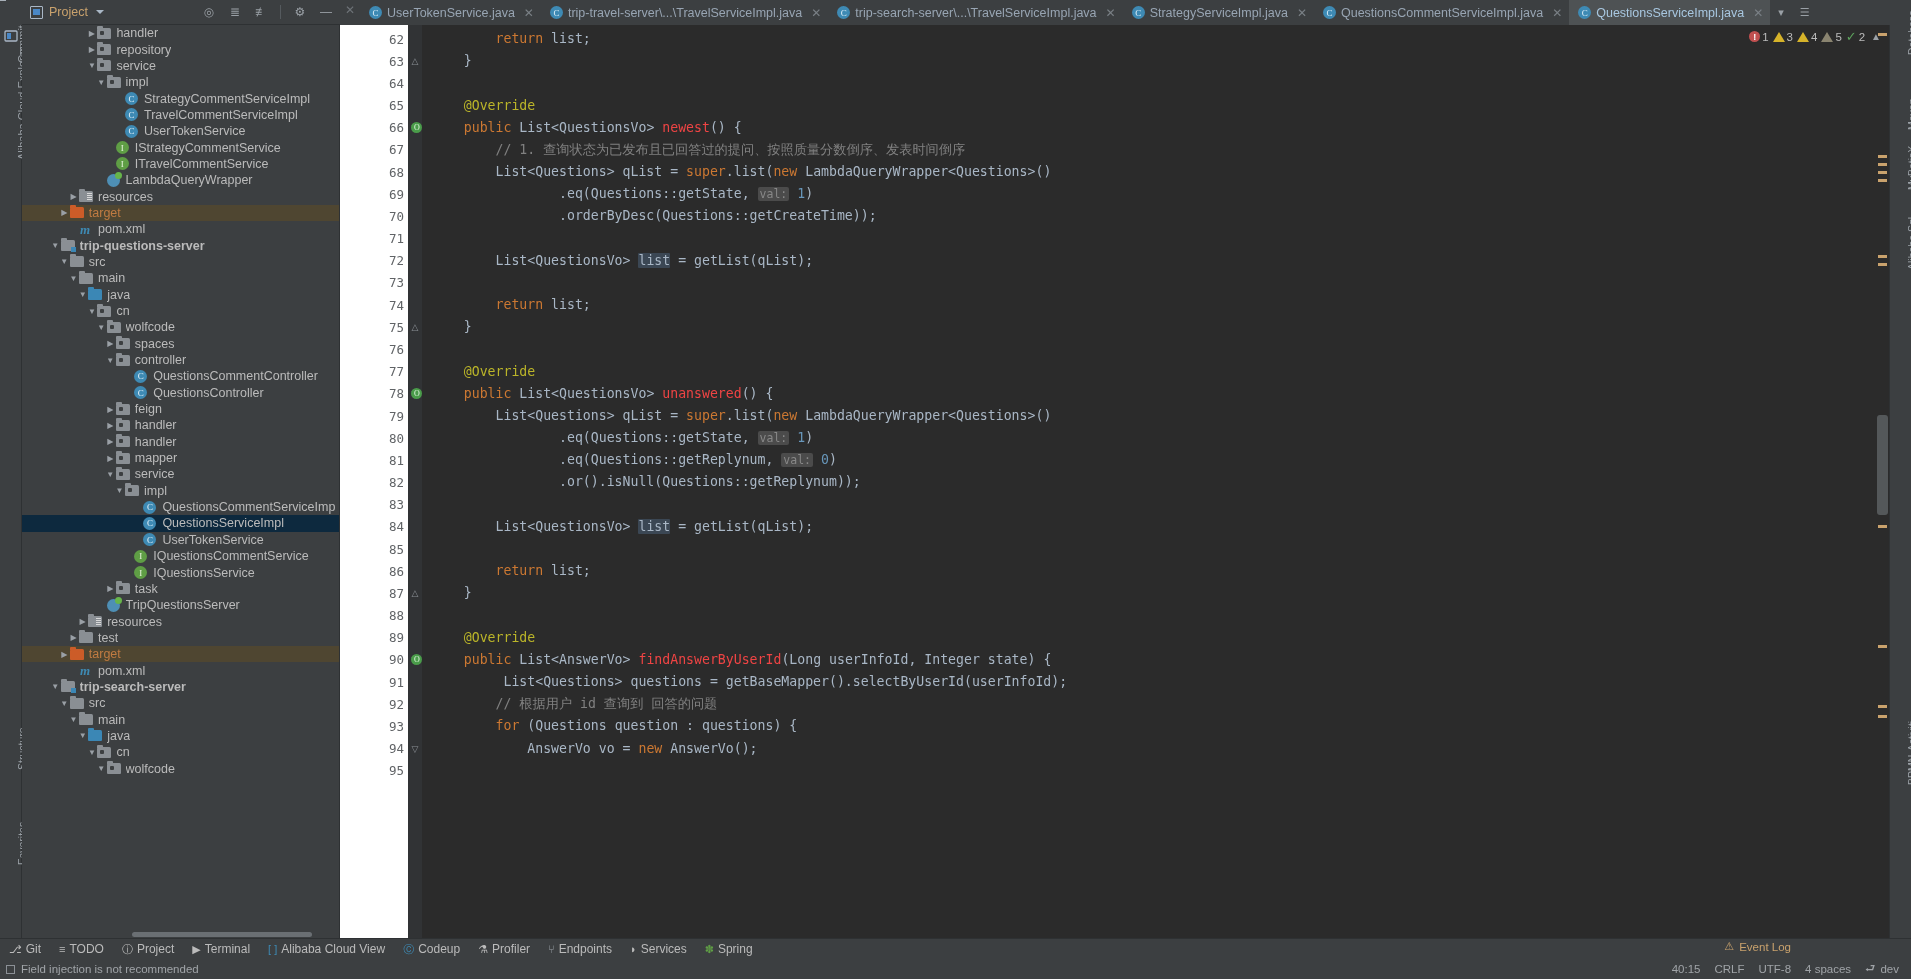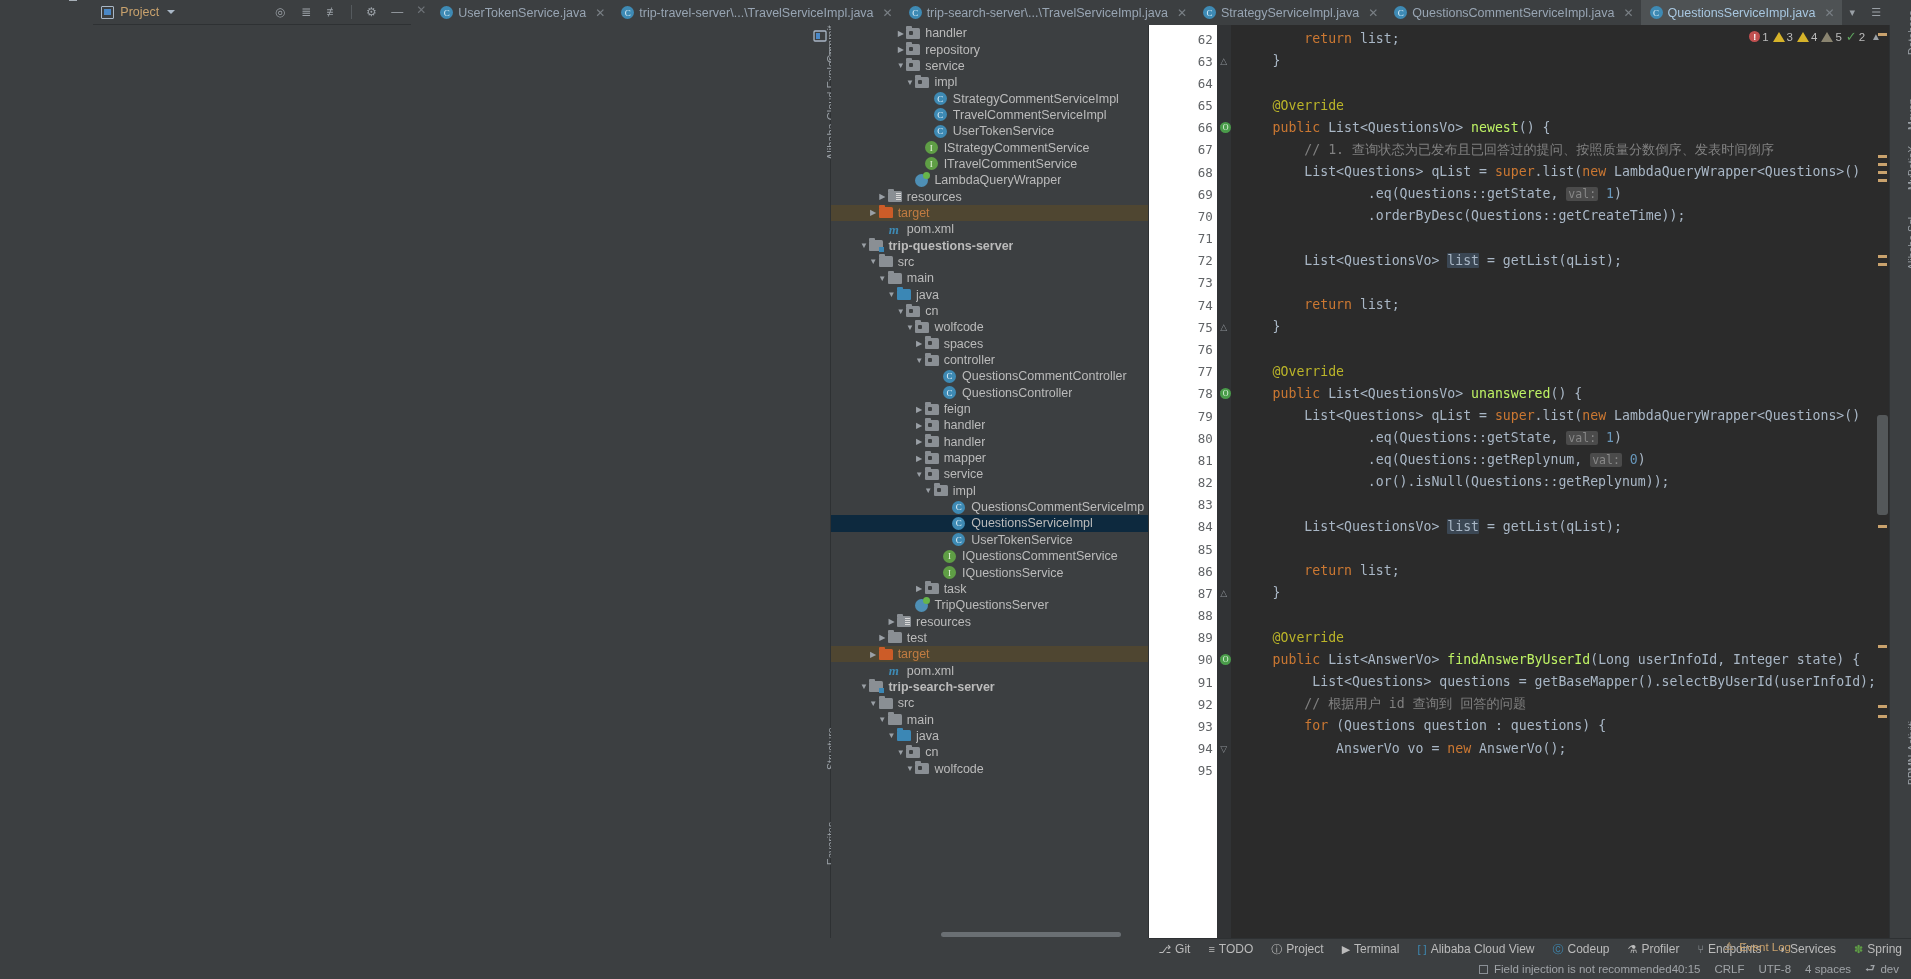--- a/index.html
+++ b/index.html
@@ -3,21 +3,21 @@
 <meta charset="utf-8">
 <style>
   * { box-sizing: border-box; margin: 0; padding: 0; }
   html, body {
     width: 1911px; height: 979px;
     background: #3c3f41;
     font-family: "Liberation Sans", sans-serif;
     overflow: hidden;
     color: #bbbbbb;
   }
-  .app { position: relative; width: 1911px; height: 979px; display: flex; flex-direction: column; align-items: flex-end; }
+  .app { position: relative; width: 1911px; height: 979px; display: flex; flex-direction: column; }
 
   
   .toprow { height: 25px; display: flex; align-items: stretch; background: #3c3f41; flex: 0 0 25px; }
 
   .leftrail-top { width: 22px; background: #3c3f41; position: relative; }
   .proj-vlabel {
     position: absolute; left: -4px; top: 2px;
     transform: rotate(-90deg); transform-origin: left top;
     white-space: nowrap; font-size: 11px; color: #a8b0b8;
   }
@@ -131,21 +131,21 @@
 
   .foldcol { width: 14px; flex: none; background: #313335; padding-top: 3px;}
   .fline { height: 22.18px; display:flex;align-items:center;justify-content:center; color:#8a8f94; font-size:9px;}
 
   .code {
     flex: 1; min-width: 0; background: #2b2b2b; font-family: "DejaVu Sans Mono", monospace;
     font-size: 13.2px; padding-top: 3px; overflow: hidden; position: relative;
   }
   .cl { height: 22.18px; line-height: 22.18px; white-space: pre; padding-left: 10px; }
   .kw  { color: #cc7832; }
-  .fn  { color: #bef264; }
+  .fn  { color: #ef4444; }
   .cm  { color: #808080; }
   .an  { color: #bbb529; }
   .pl  { color: #a9b7c6; }
   .num { color: #6897bb; }
   .hint { background: #4b4b4b; color: #888; border-radius: 2px; padding: 0 2px; font-size: 11.5px;}
   .hl-ident { background: #3b4754; border-radius: 1px; }
 
   
   .markers { width: 13px; flex: none; background: #2b2b2b; position: relative; }
   .mk { position: absolute; right: 2px; width: 9px; height: 2.5px; }

